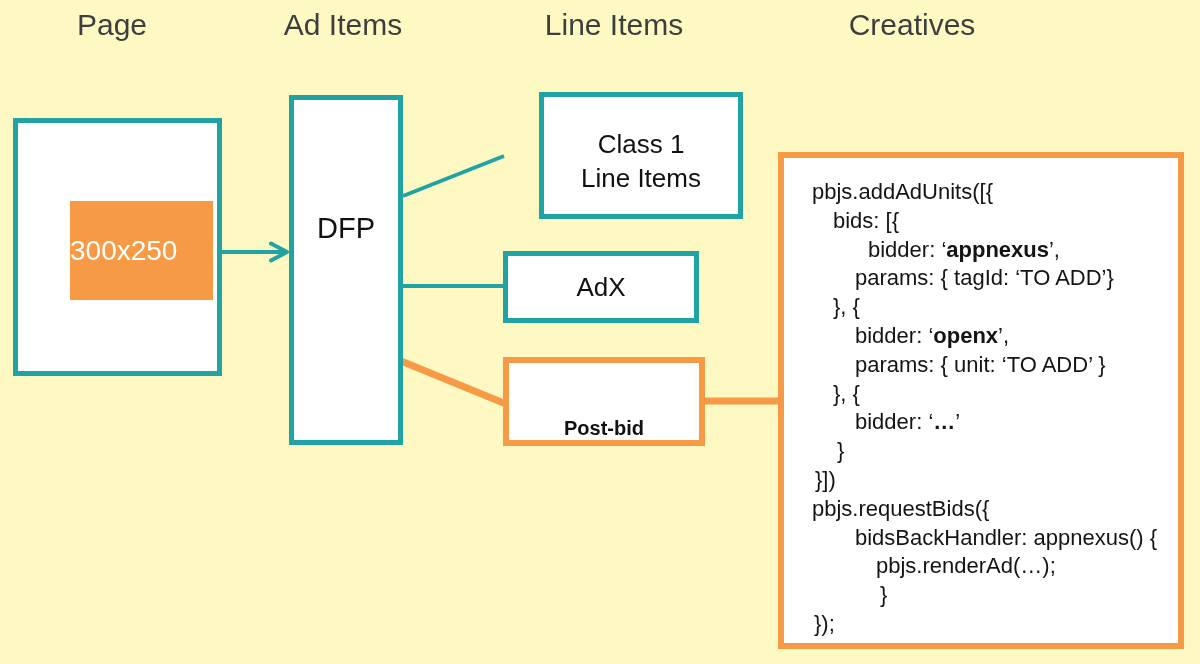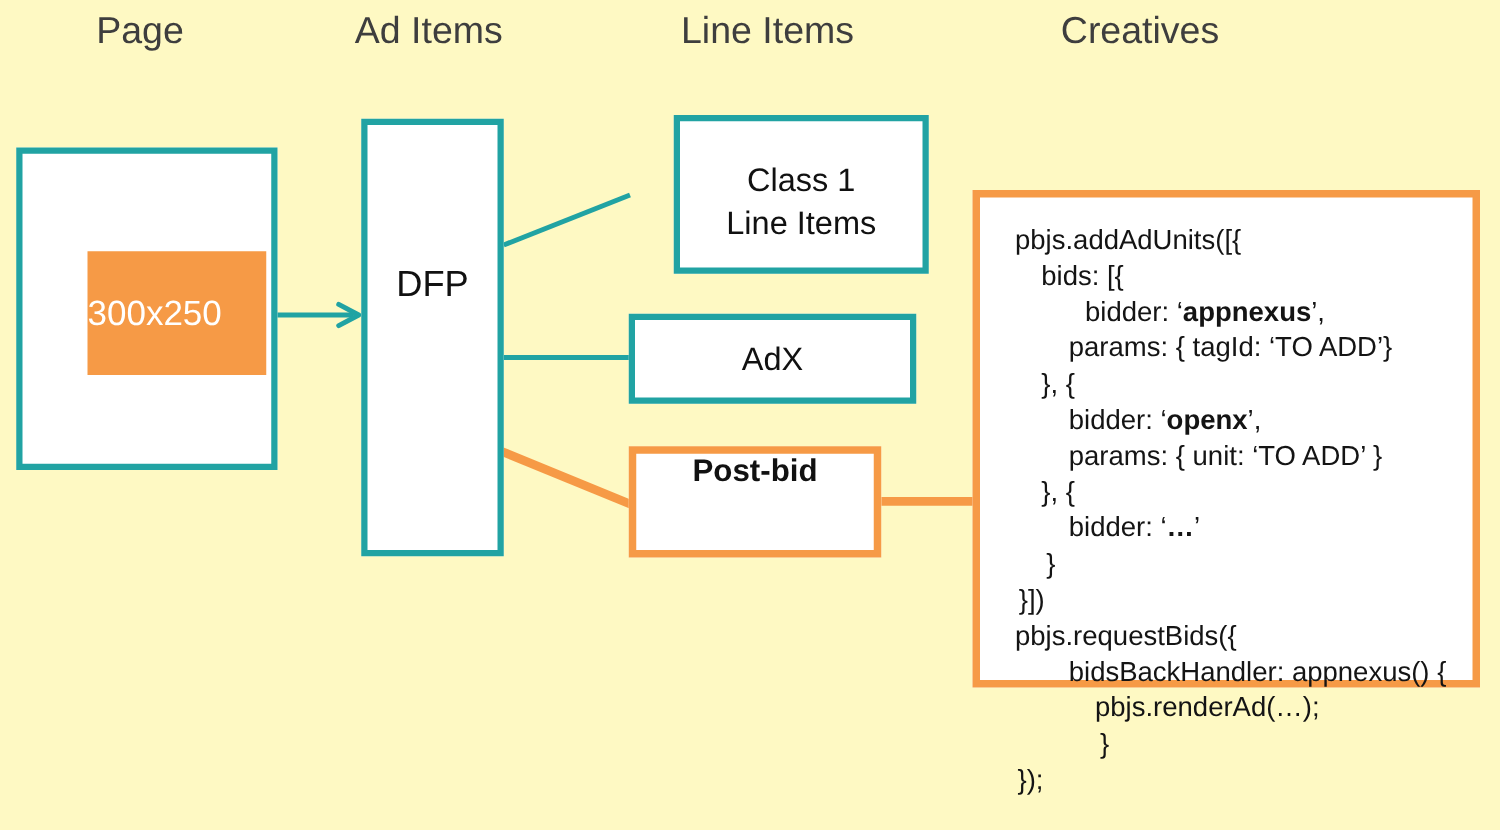--- a/index.html
+++ b/index.html
@@ -46,30 +46,30 @@
     left: 289px; top: 95px; width: 114px; height: 350px;
     display: flex; justify-content: center; align-items: flex-start;
     padding-top: 112px; font-size: 29px;
   }
   .class1-box {
     left: 503px; top: 92px; width: 204px; height: 127px;
     display: flex; flex-direction: column; justify-content: center; align-items: center;
     font-size: 26px; line-height: 34px; padding-top: 10px; text-align: center; margin-left: 36px;
   }
   .adx-box {
-    left: 503px; top: 251px; width: 230px; height: 72px;
+    left: 503px; top: 251px; width: 196px; height: 72px;
     display: flex; justify-content: center; align-items: center; font-size: 26px;
   }
   .postbid-box {
     left: 503px; top: 357px; width: 202px; height: 89px;
-    display: flex; justify-content: center; align-items: flex-start;
-    font-size: 25px; font-weight: bold;
+    display: flex; justify-content: center; align-items: flex-end;
+    font-size: 20px; font-weight: bold;
   }
   .code-box {
-    left: 778px; top: 152px; width: 406px; height: 398px;
+    left: 778px; top: 152px; width: 406px; height: 497px;
     padding: 20px 6px 0 28px;
     font-size: 22px; line-height: 28.8px; color: var(--code-text);
   }
   .code-line { white-space: pre; }
   .code-line .b { font-weight: bold; }
 
   svg.connectors {
     position: absolute; left: 0; top: 0; width: 1200px; height: 664px;
     pointer-events: none;
   }

